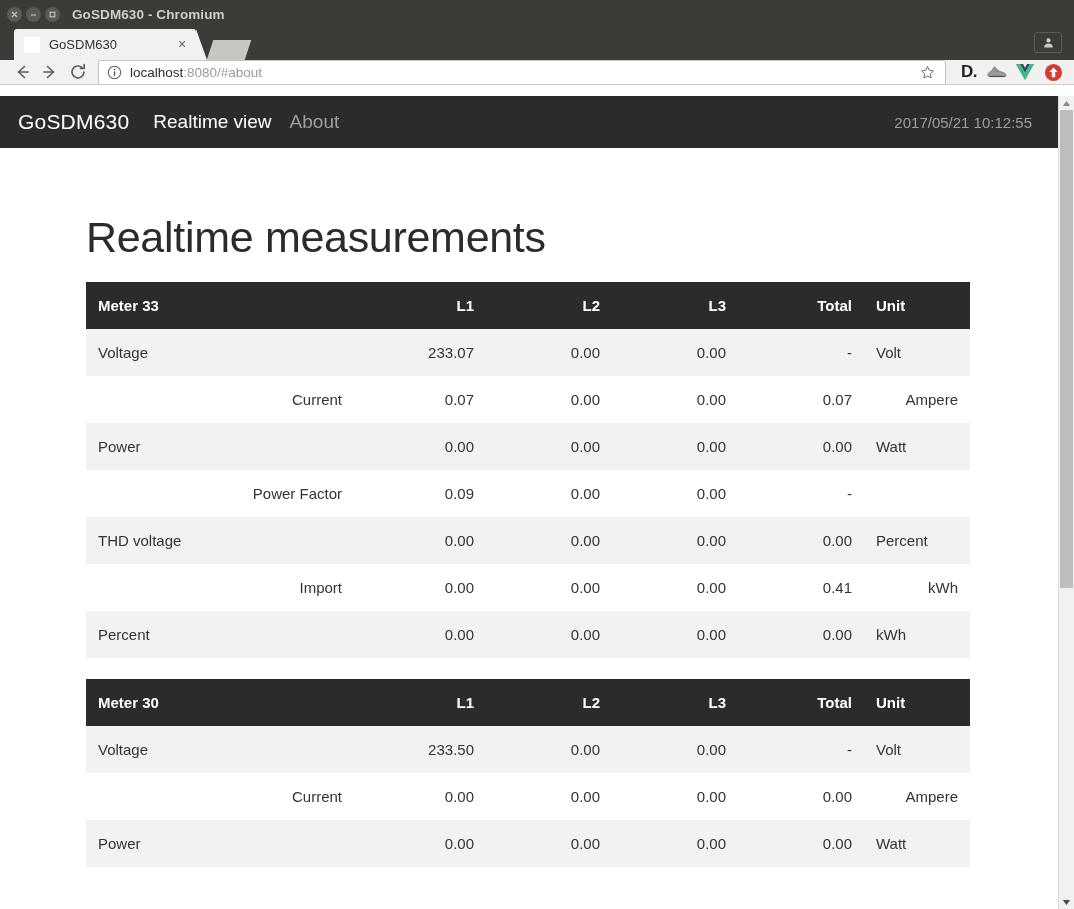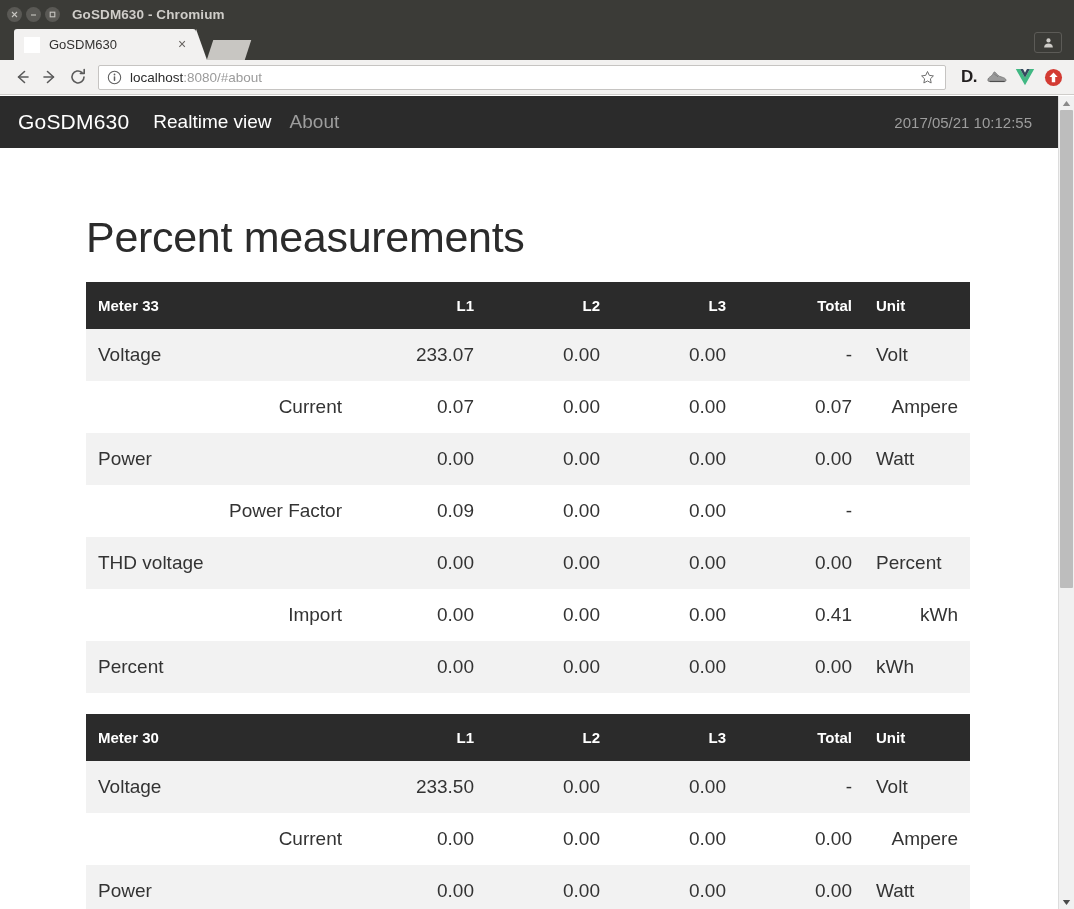--- a/index.html
+++ b/index.html
@@ -116,21 +116,21 @@
     width: 28px; height: 21px;
     border: 1px solid #5c5b57;
     border-radius: 3px;
     display: flex;
     align-items: center;
     justify-content: center;
   }
 
   
   #toolbar {
-    height: 35px;
+    height: 25px;
     background: #f2f1f0;
     display: flex;
     align-items: center;
     padding: 0 8px;
     border-bottom: 1px solid #cfcdca;
   }
   .nav-btn {
     width: 28px; height: 28px;
     display: flex;
     align-items: center;
@@ -257,21 +257,21 @@
     font-weight: bold;
     padding: 15px 12px;
     text-align: right;
     white-space: nowrap;
   }
   table.meter-table thead th.col-label,
   table.meter-table thead th.col-unit {
     text-align: left;
   }
   table.meter-table tbody td {
-    font-size: 19px;
+    font-size: 15px;
     color: #333333;
     padding: 15px 12px;
     text-align: right;
     white-space: nowrap;
     border: none;
   }
   table.meter-table tbody td.col-label,
   table.meter-table tbody td.col-unit {
     text-align: left;
   }
@@ -414,21 +414,21 @@
     <div id="page">
 
       <div id="navbar">
         <span id="brand">GoSDM630</span>
         <span class="nav-link active">Realtime view</span>
         <span class="nav-link muted">About</span>
         <span id="nav-timestamp">2017/05/21 10:12:55</span>
       </div>
 
       <div id="content">
-        <h1 id="page-title">Percent measurements</h1>
+        <h1 id="page-title">Realtime measurements</h1>
         <div id="tables-host">
             <table class="meter-table">
               <colgroup>
                 <col class="c-label">
                 <col class="c-l1">
                 <col class="c-l2">
                 <col class="c-l3">
                 <col class="c-total">
                 <col class="c-unit">
               </colgroup>

